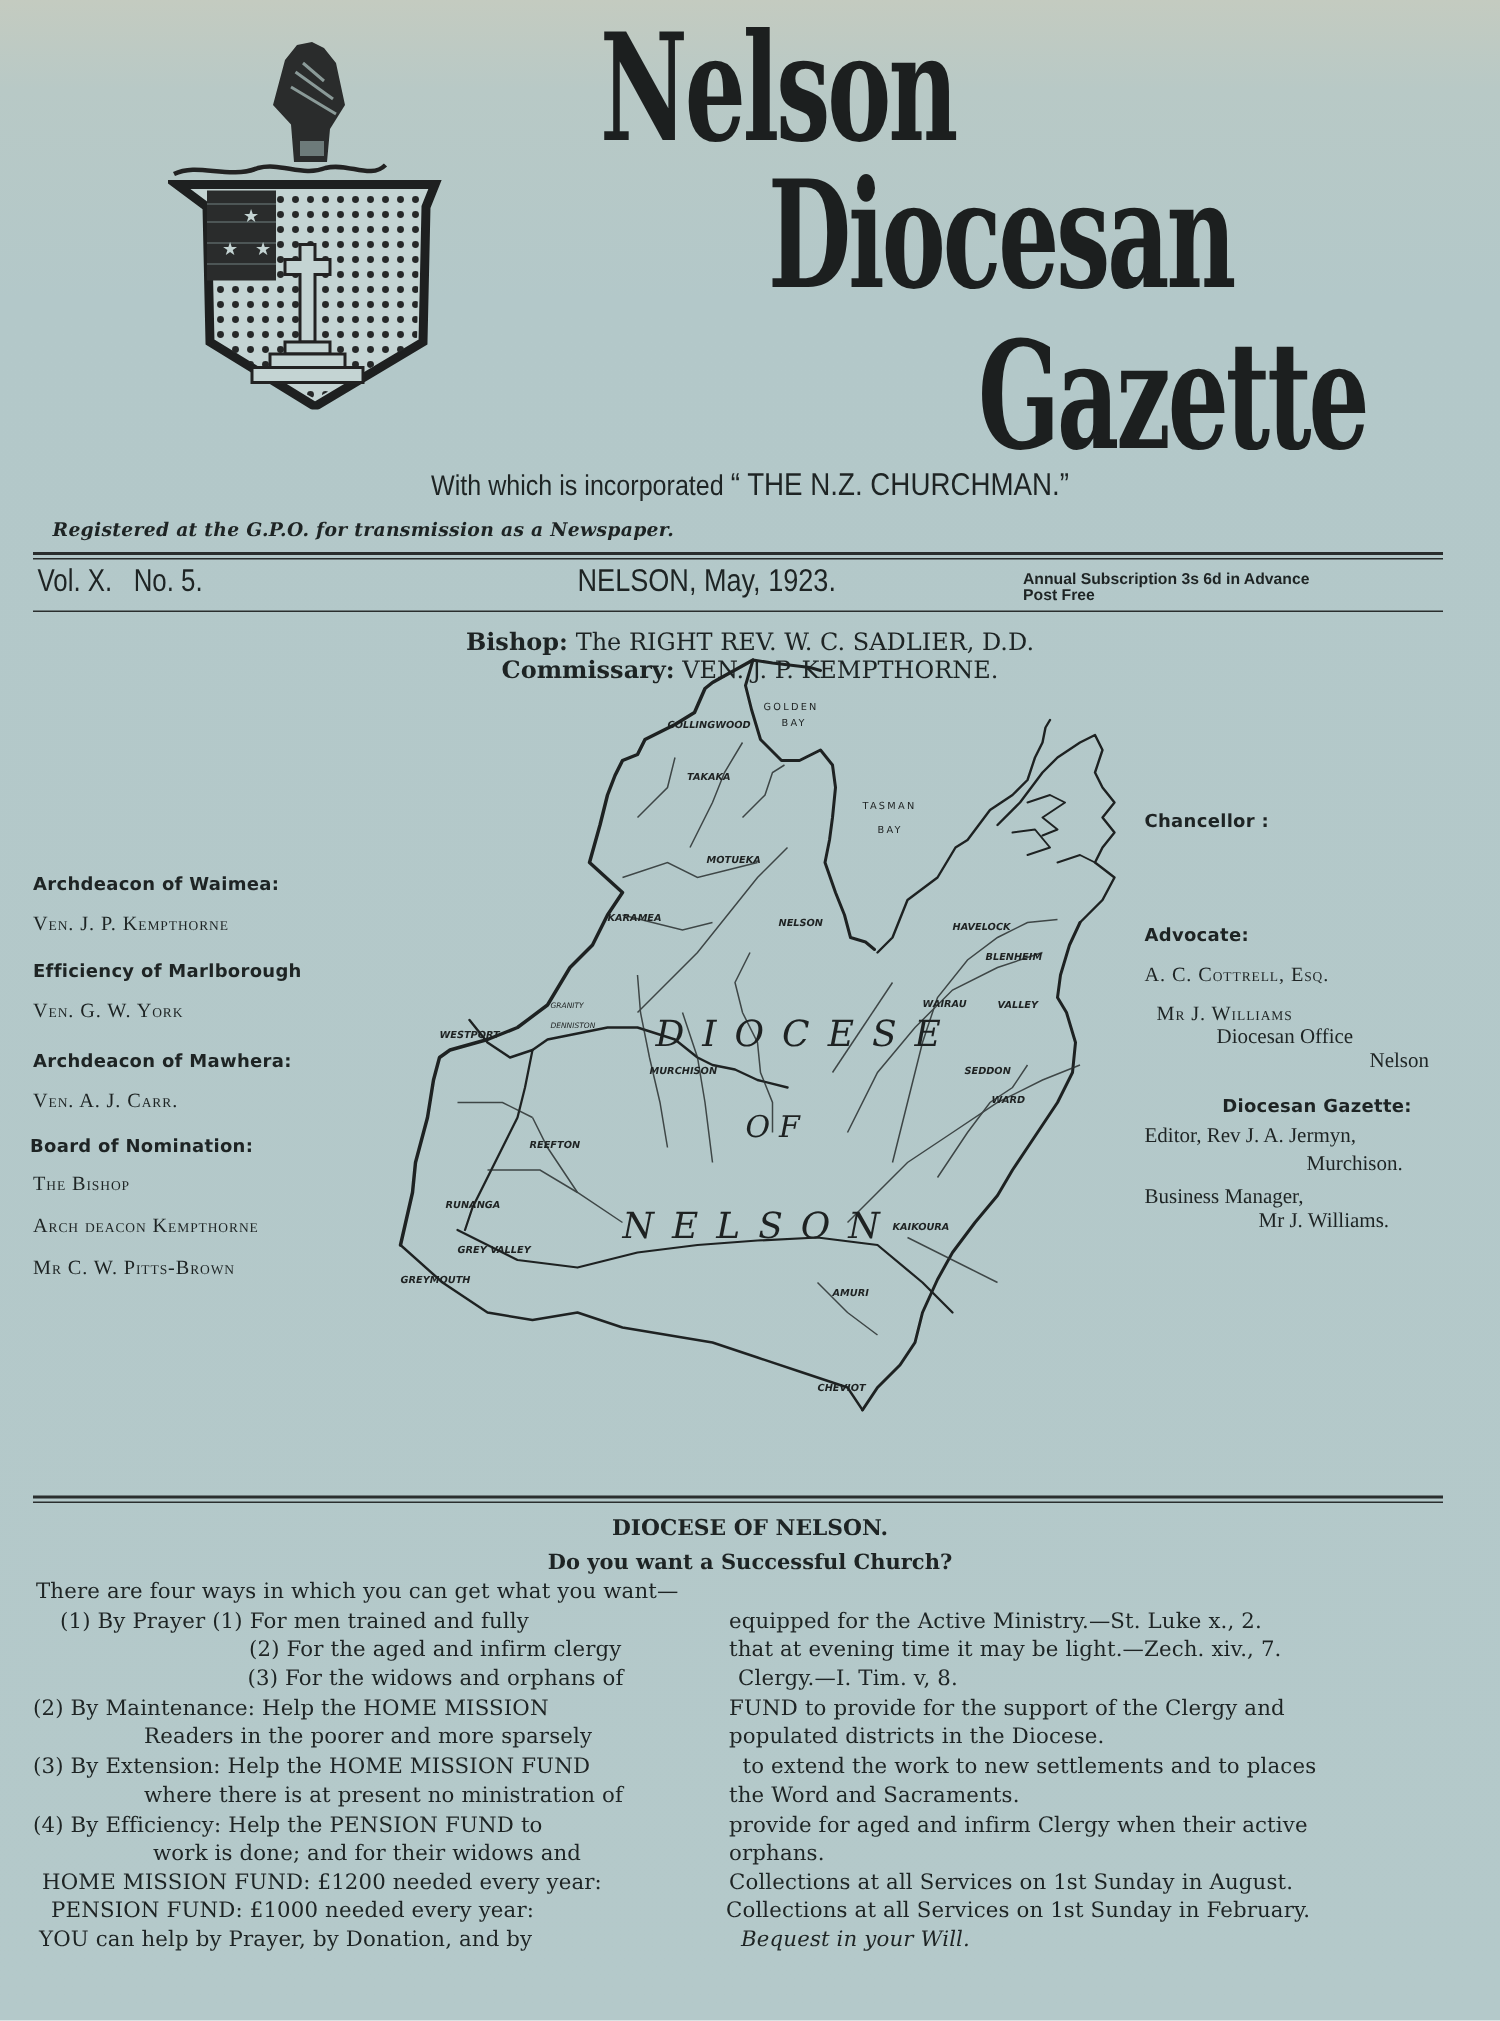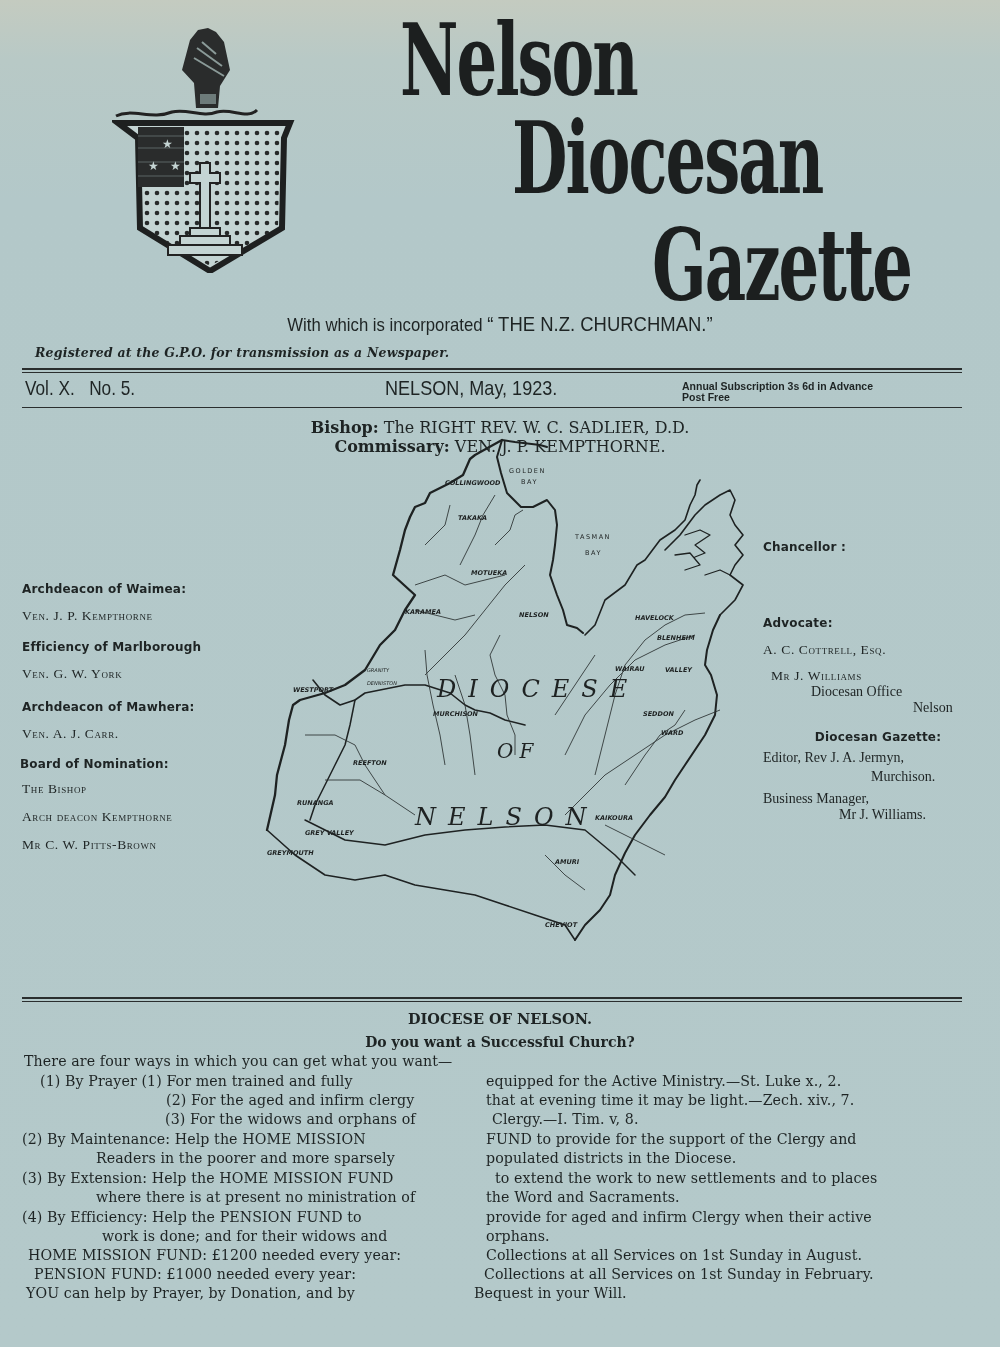--- a/index.html
+++ b/index.html
@@ -226,13 +226,13 @@
 <div class="abs body-line" style="left:486px;top:1189px;">the Word and Sacraments.</div>
 <div class="abs body-line" style="left:22px;top:1209px;">(4) By Efficiency: Help the PENSION FUND to</div>
 <div class="abs body-line" style="left:486px;top:1209px;">provide for aged and infirm Clergy when their active</div>
 <div class="abs body-line" style="left:102px;top:1228px;">work is done; and for their widows and</div>
 <div class="abs body-line" style="left:486px;top:1228px;">orphans.</div>
 <div class="abs body-line" style="left:28px;top:1247px;">HOME MISSION FUND: £1200 needed every year:</div>
 <div class="abs body-line" style="left:486px;top:1247px;">Collections at all Services on 1st Sunday in August.</div>
 <div class="abs body-line" style="left:34px;top:1266px;">PENSION FUND: £1000 needed every year:</div>
 <div class="abs body-line" style="left:484px;top:1266px;">Collections at all Services on 1st Sunday in February.</div>
 <div class="abs body-line" style="left:26px;top:1285px;">YOU can help by Prayer, by Donation, and by</div>
-<div class="abs body-line" style="left:474px;top:1285px;">Bequest in your Will.</div>
+<div class="abs body-line" style="left:494px;top:1285px;font-style:italic;">Bequest in your Will.</div>
 
 </body></html>

